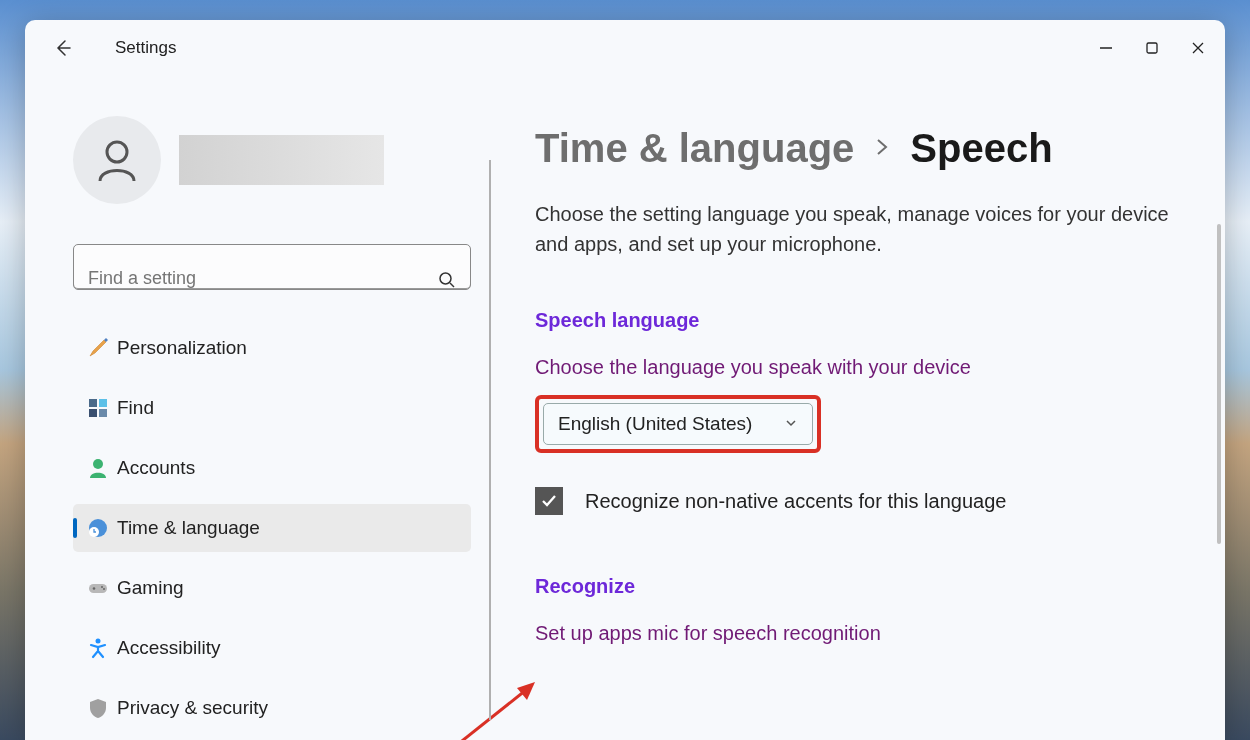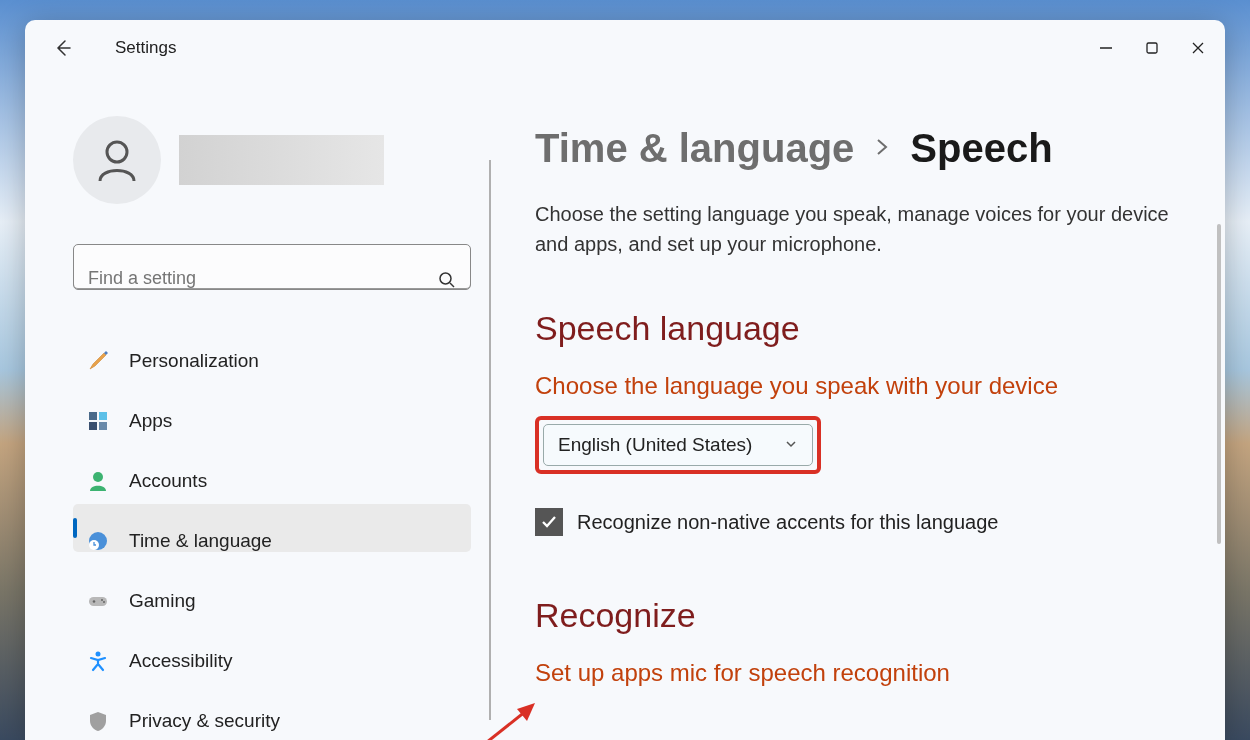--- a/index.html
+++ b/index.html
@@ -58,23 +58,23 @@
     box-shadow: inset 0 -1px 0 #999;
   }
   .search-wrap input {
     flex:1; border:none; outline:none; background:transparent;
     font-size:18px; color:#666;
   }
   .nav { }
   .nav-item {
     width: 398px; height: 48px;
     border-radius: 5px;
-    display: flex; align-items: flex-end;
+    display: flex; align-items: center;
     padding: 0 14px;
-    gap: 20px;
+    gap: 8px;
     margin-bottom: 12px;
     position: relative;
     cursor: default;
   }
   .nav-item.active {
     background: #eaeaea;
   }
   .nav-item.active::before {
     content:""; position:absolute; left:0; top:14px; bottom:14px;
     width:4px; border-radius:2px; background:#0067c0;
@@ -84,39 +84,39 @@
   .main {
     flex:1;
     padding: 50px 30px 0 60px;
     position: relative;
   }
   .breadcrumb { display:flex; align-items:center; gap:20px; margin-bottom:28px; flex-wrap:wrap; }
   .bc-parent { font-size: 40px; font-weight:600; color:#6e6e6e; }
   .bc-chev { font-size: 24px; color:#6e6e6e; }
   .bc-current { font-size: 40px; font-weight:600; color:#1a1a1a; }
   .subtitle { font-size:20px; color:#333; line-height:1.5; max-width:670px; margin-bottom:50px; }
-  .section-h { font-size:34px; font-weight:400; color:#7f1d1d; margin-bottom:24px; }
-  .section-sub { font-size:24px; color:#c2410c; margin-bottom:16px; }
+  .section-h { font-size:20px; font-weight:700; color:#6d28d9; margin-bottom:24px; }
+  .section-sub { font-size:20px; color:#701a75; margin-bottom:16px; }
   .dropdown-highlight {
     display:inline-block;
     border:4px solid #d93025;
     border-radius:6px;
     padding:4px;
     margin-bottom:34px;
   }
   .dropdown {
     width:270px; height:42px;
     border:1px solid #9aa; border-radius:5px;
     background:#f6fafd;
     display:flex; align-items:center;
     padding:12px 14px;
     font-size:19px; color:#222;
   }
   .dropdown .chev { margin-left:auto; }
-  .check-row { display:flex; align-items:center; gap:14px; font-size:20px; color:#222; margin-bottom:60px; position:relative; }
+  .check-row { display:flex; align-items:center; gap:22px; font-size:20px; color:#222; margin-bottom:60px; position:relative; }
   .checkbox {
     width:28px; height:28px;
     background:#555;
     display:flex; align-items:center; justify-content:center;
   }
   .divider {
     position:absolute;
     top: 140px; bottom: 20px;
     left: 464px;
     width: 2px;
@@ -196,21 +196,21 @@
         </div>
         <div class="nav-item">
           <span class="nav-icon">
             <svg width="22" height="22" viewBox="0 0 22 22">
                 <rect x="2" y="2" width="8" height="8" fill="#4a6a8a"></rect>
                 <rect x="12" y="2" width="8" height="8" fill="#5cc0e8"></rect>
                 <rect x="2" y="12" width="8" height="8" fill="#3a5070"></rect>
                 <rect x="12" y="12" width="8" height="8" fill="#6a8aaa"></rect>
               </svg>
           </span>
-          <span class="nav-label">Apps</span>
+          <span class="nav-label">Find</span>
         </div>
         <div class="nav-item">
           <span class="nav-icon">
             <svg width="22" height="22" viewBox="0 0 22 22">
                 <circle cx="11" cy="7" r="5" fill="#3cb371"></circle>
                 <path d="M3 21 C3 14 19 14 19 21 Z" fill="#3cb371"></path>
               </svg>
           </span>
           <span class="nav-label">Accounts</span>
         </div>

